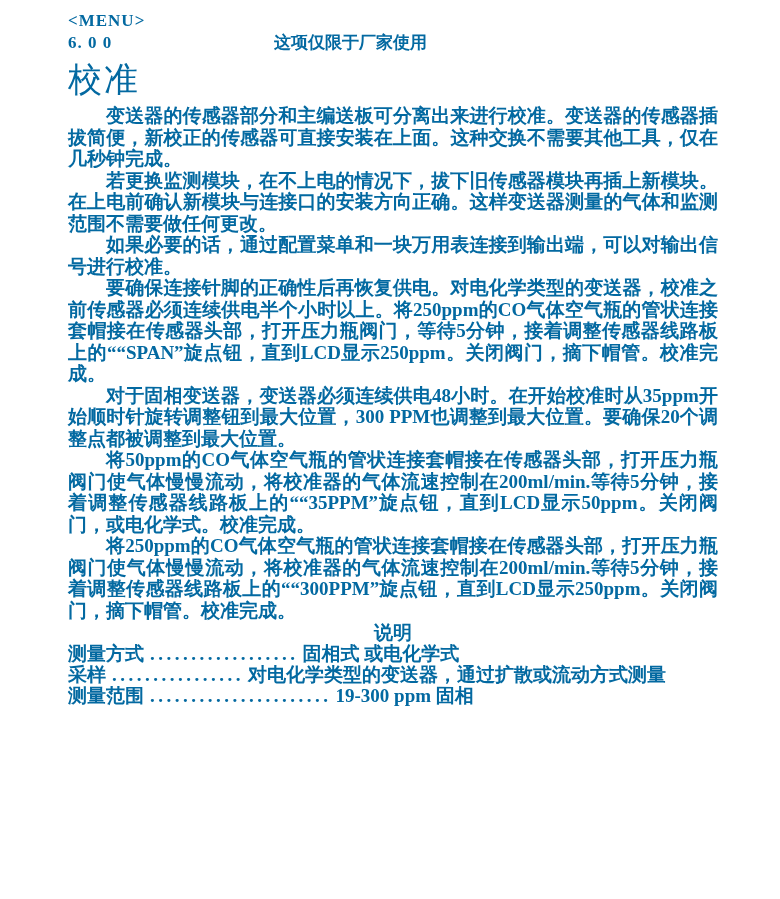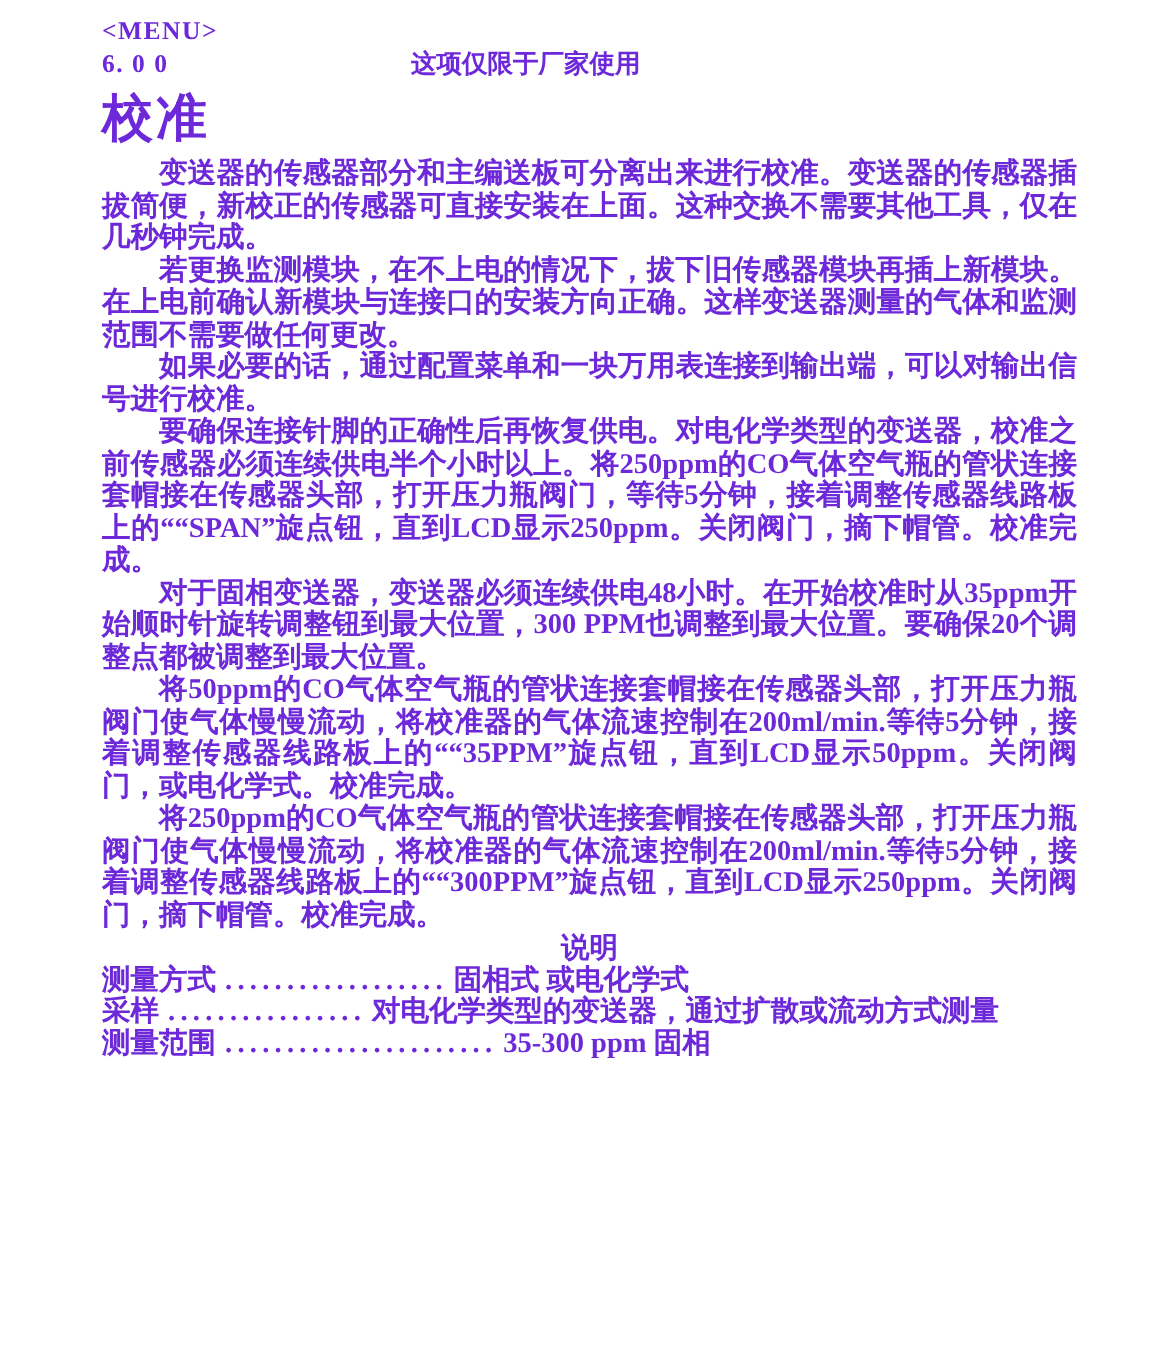--- a/index.html
+++ b/index.html
@@ -1,34 +1,34 @@
 <!DOCTYPE html>
 <html><head>
 <meta charset="utf-8">
 <style>
   html,body{margin:0;padding:0;background:#ffffff;}
   .page{
     position:relative;
     width:780px;height:899px;
-    background:#ffffff;color:#6d28d9;
+    background:#ffffff;color:#0369a1;
     font-family:"Liberation Serif","DejaVu Serif",serif;
     font-weight:bold;
     box-sizing:border-box;
     padding:10px 62px 0 68px;
     overflow:hidden;
   }
   
   .menu-block{font-size:17px;line-height:22px;}
   .menu-row{display:flex;align-items:baseline;}
   .menu-left{display:inline-block;width:140px;flex:0 0 140px;letter-spacing:1px;}
   .menu-center{display:inline-block;padding-left:66px;}
   
   .heading{
     font-size:34px;line-height:38px;margin:7px 0 6px 0;
-    font-weight:bold;letter-spacing:2px;
+    font-weight:normal;letter-spacing:2px;
   }
   
   .body-text p{
     margin:0;font-size:19px;line-height:21.5px;
     text-align:justify;text-indent:2em;
     word-break:break-all;
   }
   
   .specs{font-size:19px;line-height:21px;}
   .spec-intro{margin-top:1px;text-align:center;}
@@ -69,18 +69,18 @@
 
     <div class="spec-row">
       <span>测量方式</span><span class="dots">..................</span><span>固相式  或电化学式</span>
     </div>
 
     <div class="spec-row">
       <span>采样</span><span class="dots">................</span><span>对电化学类型的变送器，通过扩散或流动方式测量</span>
     </div>
 
     <div class="spec-row">
-      <span>测量范围</span><span class="dots">......................</span><span>35-300 ppm  固相</span>
+      <span>测量范围</span><span class="dots">......................</span><span>19-300 ppm  固相</span>
     </div>
 
   </div>
 
 </div>
 
 </body></html>

